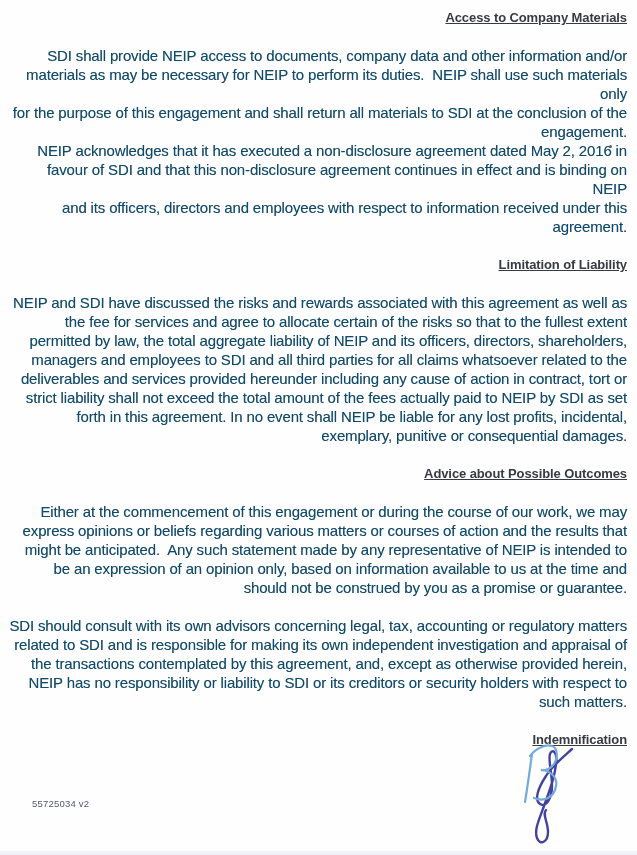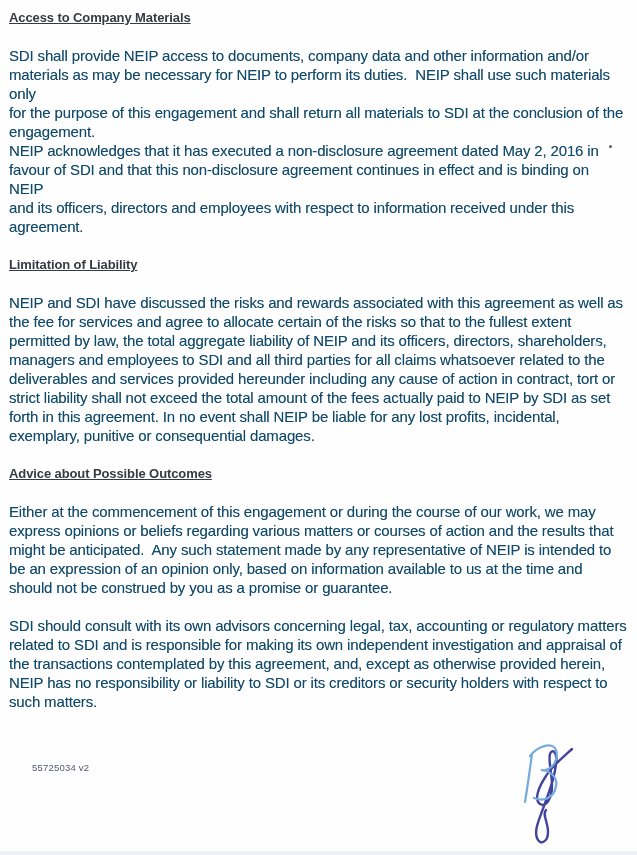--- a/index.html
+++ b/index.html
@@ -6,33 +6,34 @@
   body{
     width:637px;height:855px;position:relative;overflow:hidden;
     background:#fefefe;
     font-family:"Liberation Sans","DejaVu Sans",sans-serif;
     color:#3b3f48;
   }
   .page{
     position:absolute;inset:0;
     padding:8px 10px 8px 9px;
     box-sizing:border-box;
+    text-align:right;
   }
   .doc-heading{
     font-size:13px;font-weight:bold;text-decoration:underline;
     line-height:19px;margin:0 0 19px 0;color:#363a43;
     letter-spacing:-0.1px;
   }
   .para{
     font-size:15px;line-height:19px;margin:0 0 19px 0;
     white-space:pre-wrap;letter-spacing:-0.15px;color:#0c4a6e;
     text-shadow:0 0 0.4px rgba(62,66,74,0.45);
   }
   .doc-footer{
-    position:absolute;left:32px;top:762px;
+    position:absolute;left:32px;top:798px;
     font-size:9.5px;color:#515a6a;letter-spacing:0.2px;
   }
   .speck{
     position:absolute;left:609px;top:145px;width:3px;height:3px;
     background:#5a5e66;border-radius:50%;
   }
   .smudge{
     position:absolute;left:594px;top:343px;width:5px;height:3px;
     background:#d8dadf;border-radius:50%;
   }
@@ -81,20 +82,21 @@
 might be anticipated.  Any such statement made by any representative of NEIP is intended to
 be an expression of an opinion only, based on information available to us at the time and
 should not be construed by you as a promise or guarantee.</p>
         <p class="para">SDI should consult with its own advisors concerning legal, tax, accounting or regulatory matters
 related to SDI and is responsible for making its own independent investigation and appraisal of
 the transactions contemplated by this agreement, and, except as otherwise provided herein,
 NEIP has no responsibility or liability to SDI or its creditors or security holders with respect to
 such matters.</p>
       </section>
       <section>
+        <h2 class="doc-heading">Indemnification</h2>
       </section>
     </div>
 </div>
 
 <div class="doc-footer">55725034 v2</div>
 
 <div class="speck"></div>
 <div class="smudge"></div>
 
 <div class="signature">

